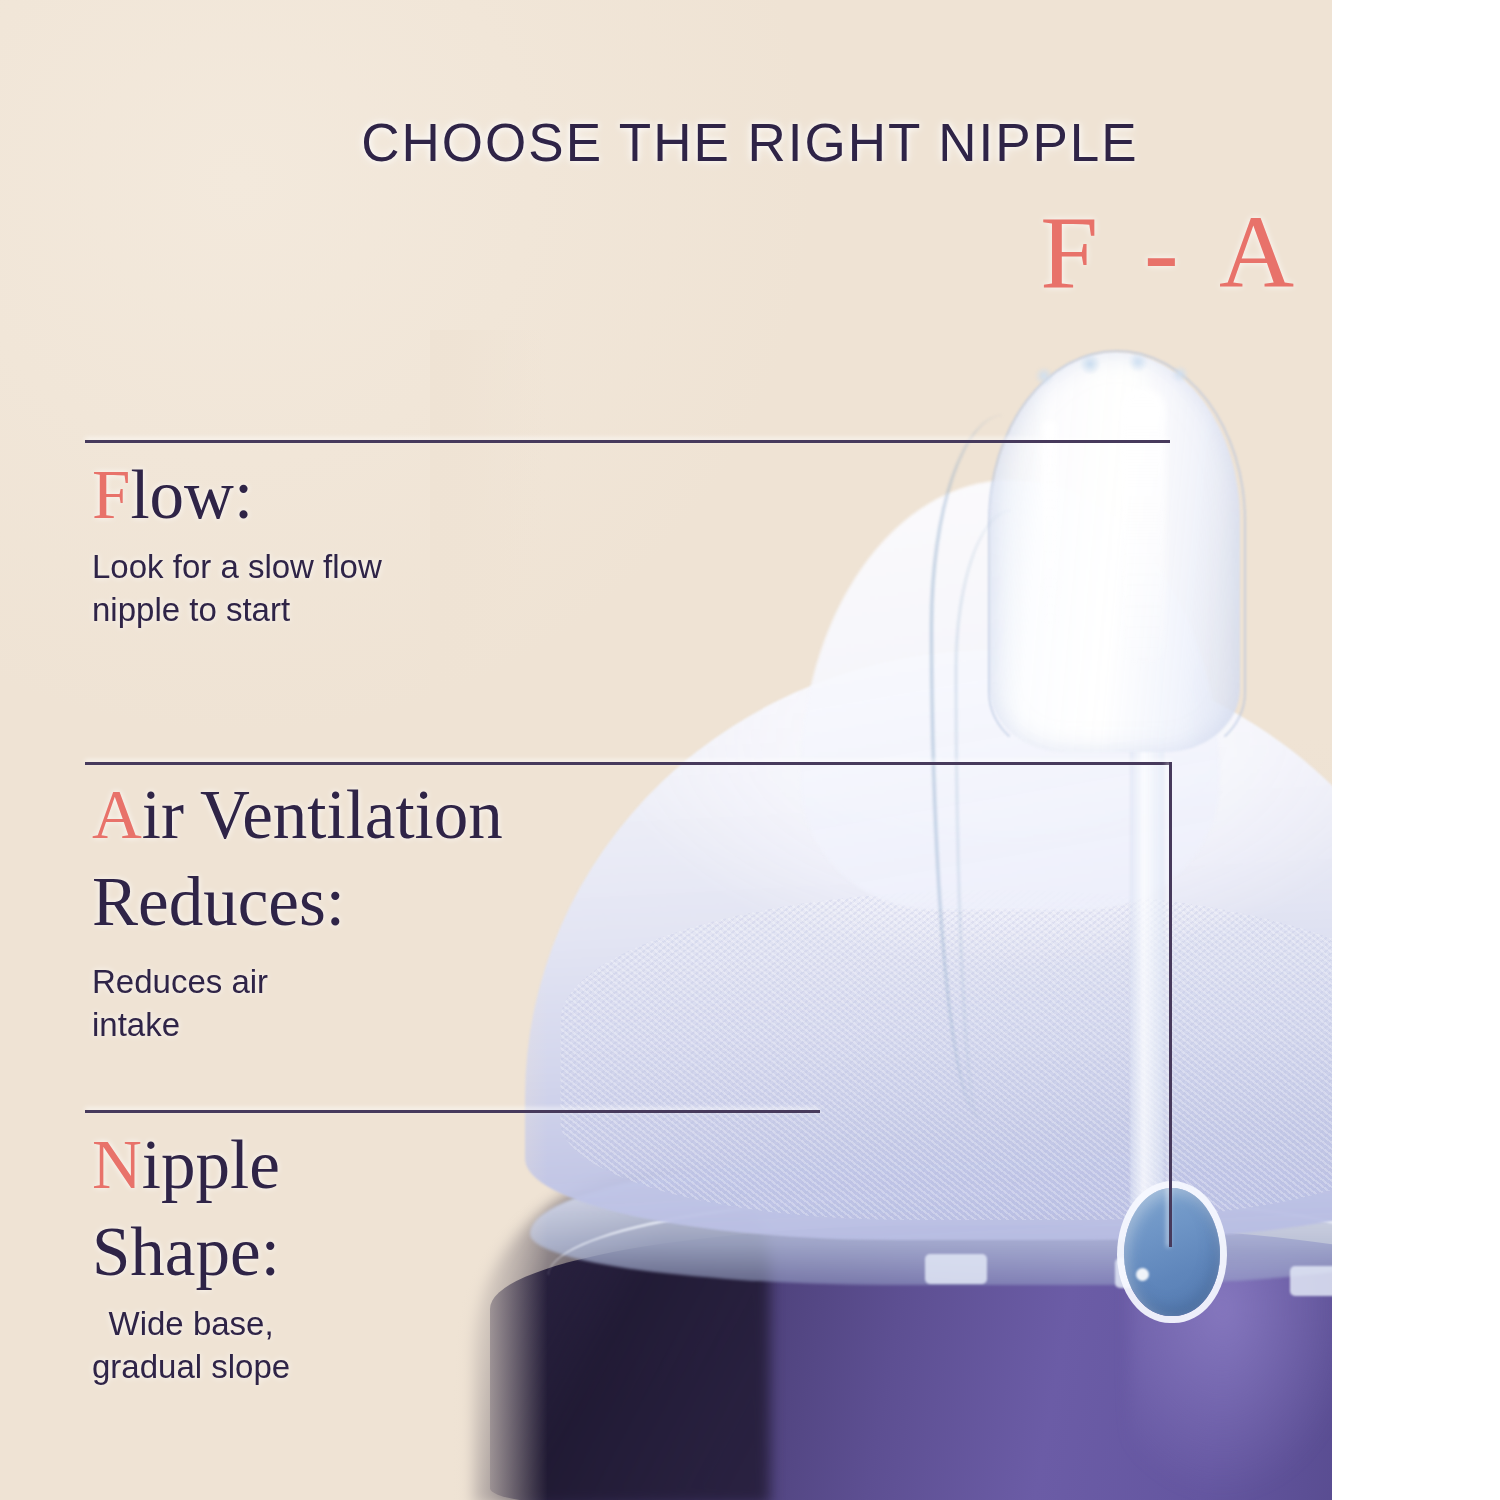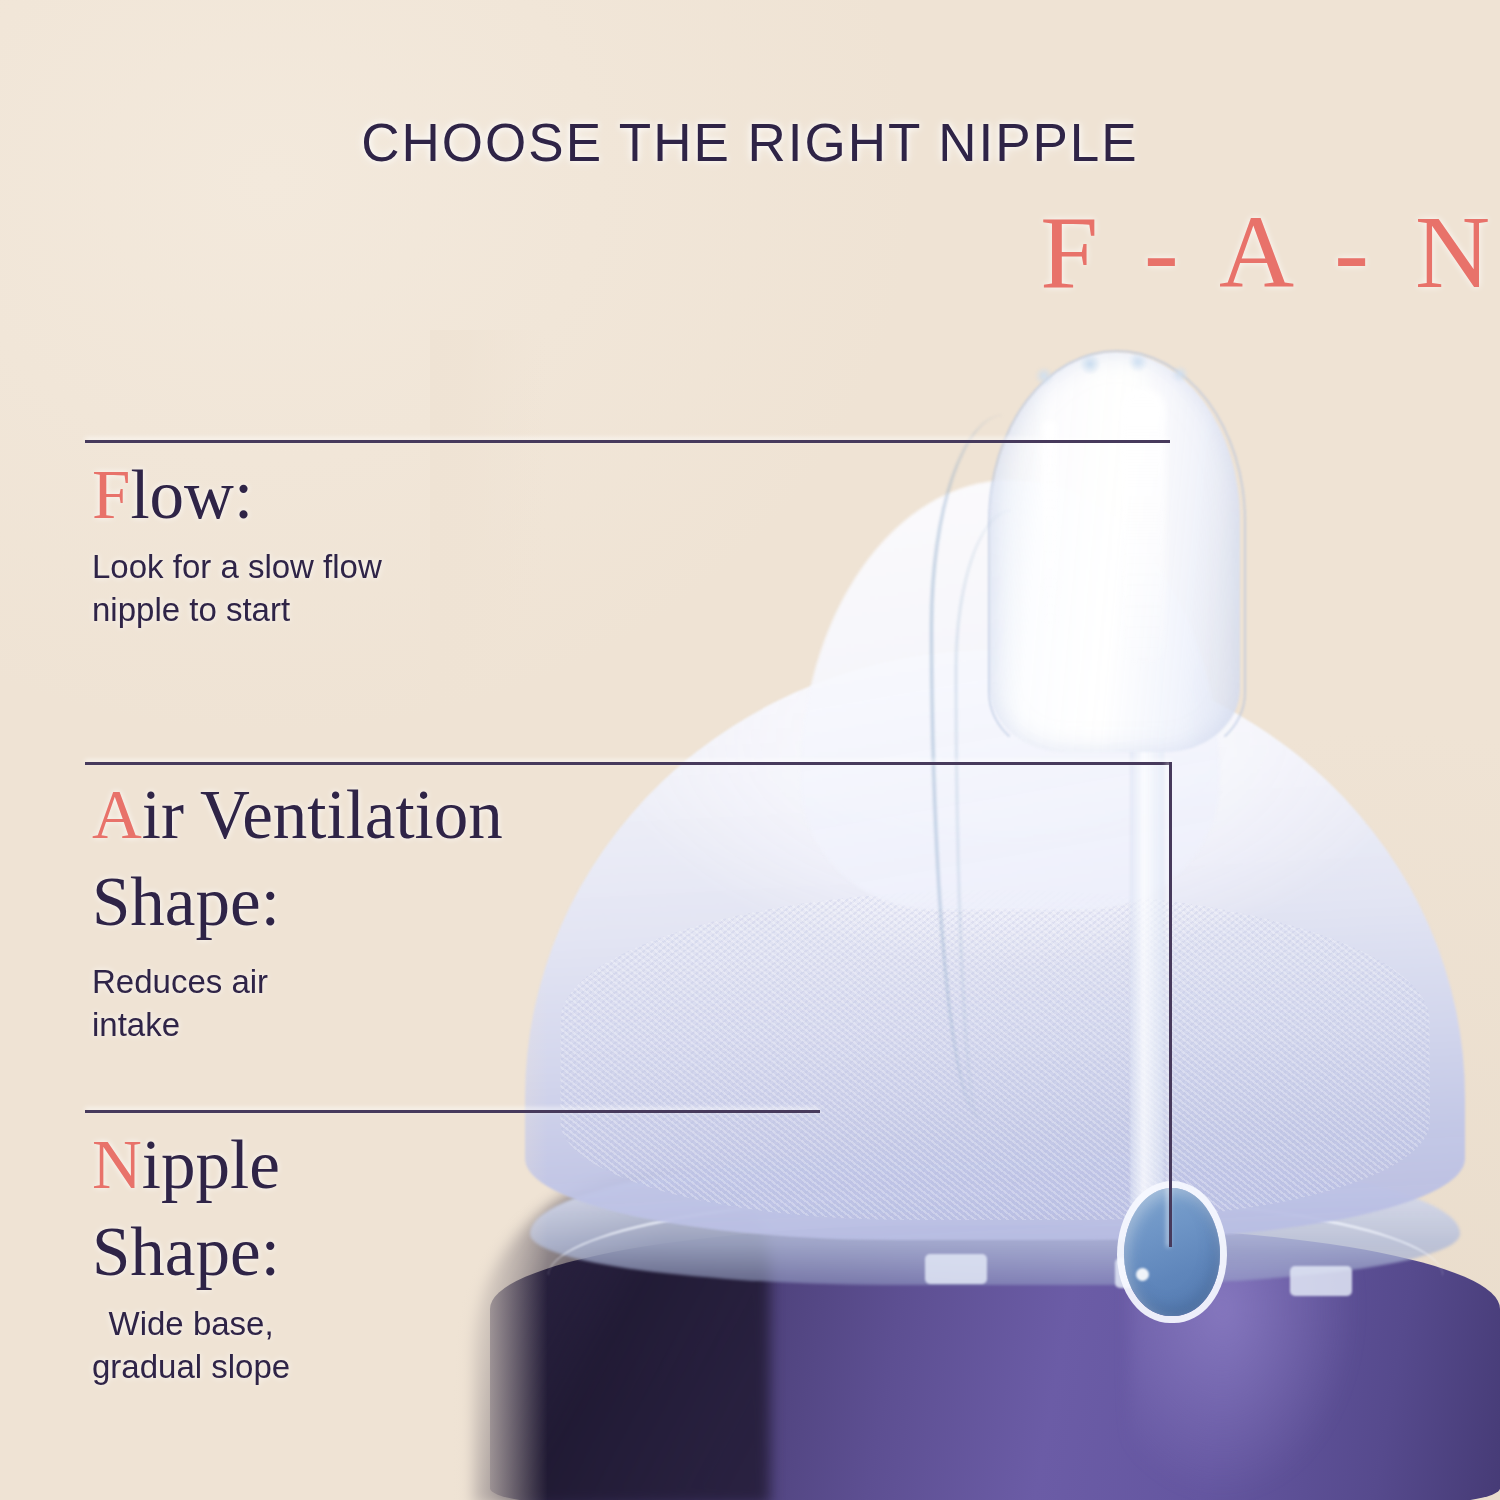--- a/index.html
+++ b/index.html
@@ -2,21 +2,21 @@
 <html><head>
 <meta charset="utf-8">
 <style>
   html, body {
     margin: 0;
     padding: 0;
     background: #ffffff;
   }
   #infographic {
     position: relative;
-    width: 1500px;
+    width: 1332px;
     height: 1500px;
     overflow: hidden;
     background: #efe3d4;
     font-family: "Liberation Sans", sans-serif;
   }
 
   
   .bg-wash {
     position: absolute;
     inset: 0;
@@ -428,21 +428,21 @@
   <div class="rule r3"></div>
 
   <div class="callout c1">
     <p class="co-title"><span class="cap">F</span><span>low:</span></p>
     <p class="co-body">Look for a slow flow
 nipple to start</p>
   </div>
 
   <div class="callout c2">
     <p class="co-title"><span class="cap">A</span><span>ir Ventilation
-Shape:</span></p>
+Reduces:</span></p>
     <p class="co-body">Reduces air
 intake</p>
   </div>
 
   <div class="callout c3">
     <p class="co-title"><span class="cap">N</span><span>ipple
 Shape:</span></p>
     <p class="co-body">Wide base,
 gradual slope</p>
   </div>

